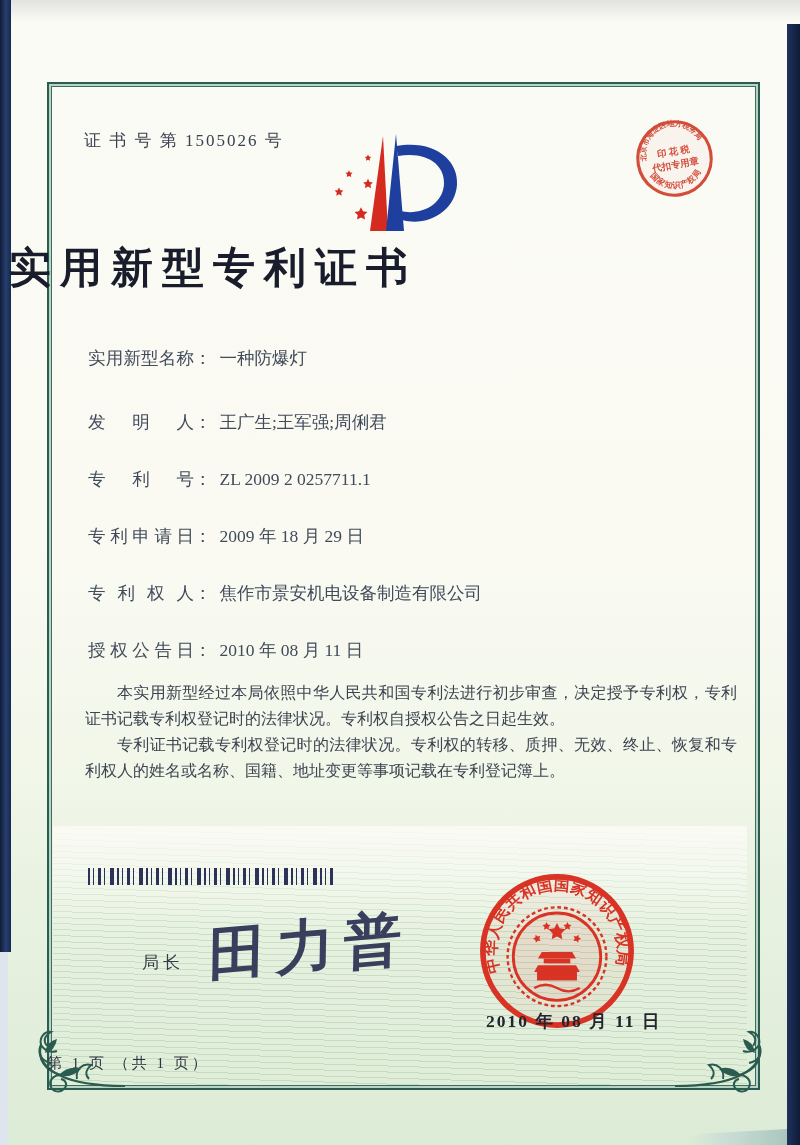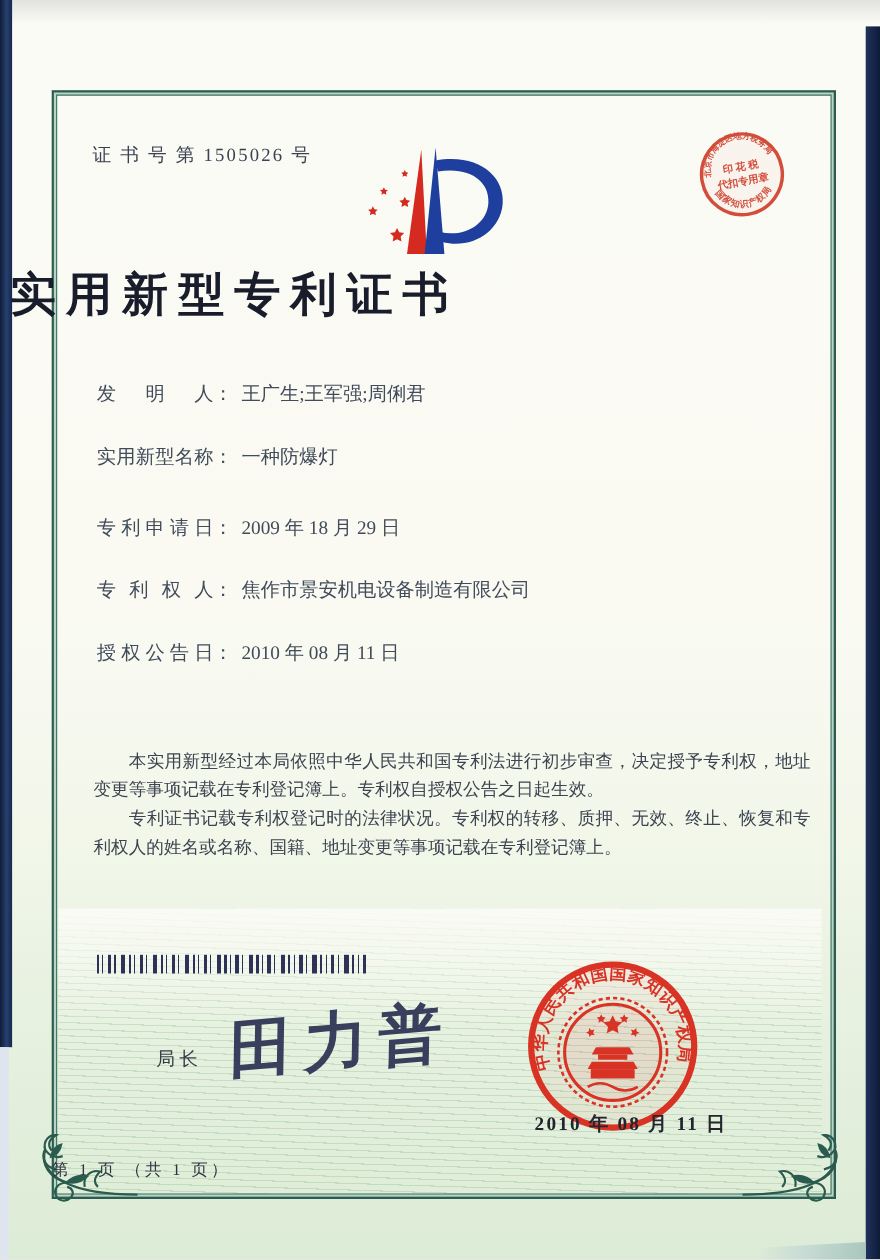--- a/index.html
+++ b/index.html
@@ -158,39 +158,42 @@
     <text font-size="10.5" fill="#cf3f2b" font-weight="bold">
       <textPath href="#tax-arc-bottom" startOffset="0" textLength="78" lengthAdjust="spacing">国家知识产权局</textPath>
     </text>
     <text x="80" y="75" text-anchor="middle" font-size="12" fill="#cf3f2b" font-weight="bold">印 花 税</text>
     <text x="80" y="92" text-anchor="middle" font-size="12" fill="#cf3f2b" font-weight="bold">代扣专用章</text>
   </svg>
 
   <div class="title">实用新型专利证书</div>
 
   <div class="fields">
-    <div class="field-row">
-      <span class="field-label">发明人</span><span class="field-colon">：</span><span class="field-value">王广生;王军强;周俐君</span>
-    </div>
     <div class="field-row first">
       <span class="field-label">实用新型名称</span><span class="field-colon">：</span><span class="field-value">一种防爆灯</span>
     </div>
     <div class="field-row">
+      <span class="field-label">发明人</span><span class="field-colon">：</span><span class="field-value">王广生;王军强;周俐君</span>
+    </div>
+    <div class="field-row">
+      <span class="field-label">专利号</span><span class="field-colon">：</span><span class="field-value">ZL 2009 2 0257711.1</span>
+    </div>
+    <div class="field-row">
       <span class="field-label">专利申请日</span><span class="field-colon">：</span><span class="field-value">2009 年 18 月 29 日</span>
     </div>
     <div class="field-row">
       <span class="field-label">专利权人</span><span class="field-colon">：</span><span class="field-value">焦作市景安机电设备制造有限公司</span>
     </div>
     <div class="field-row">
       <span class="field-label">授权公告日</span><span class="field-colon">：</span><span class="field-value">2010 年 08 月 11 日</span>
     </div>
   </div>
 
   <div class="body-text">
-    <p>本实用新型经过本局依照中华人民共和国专利法进行初步审查，决定授予专利权，地址变更等事项记载在专利登记簿上。专利权自授权公告之日起生效。</p>
+    <p>本实用新型经过本局依照中华人民共和国专利法进行初步审查，决定授予专利权，专利证书记载专利权登记时的法律状况。专利权自授权公告之日起生效。</p>
     <p>专利证书记载专利权登记时的法律状况。专利权的转移、质押、无效、终止、恢复和专利权人的姓名或名称、国籍、地址变更等事项记载在专利登记簿上。</p>
   </div>
 
   <div class="barcode"></div>
 
   <div class="sig-label">局长</div>
   <div class="sig-name">田力普</div>
 
   <svg class="authority-seal" viewBox="0 0 200 200">
     <defs>

